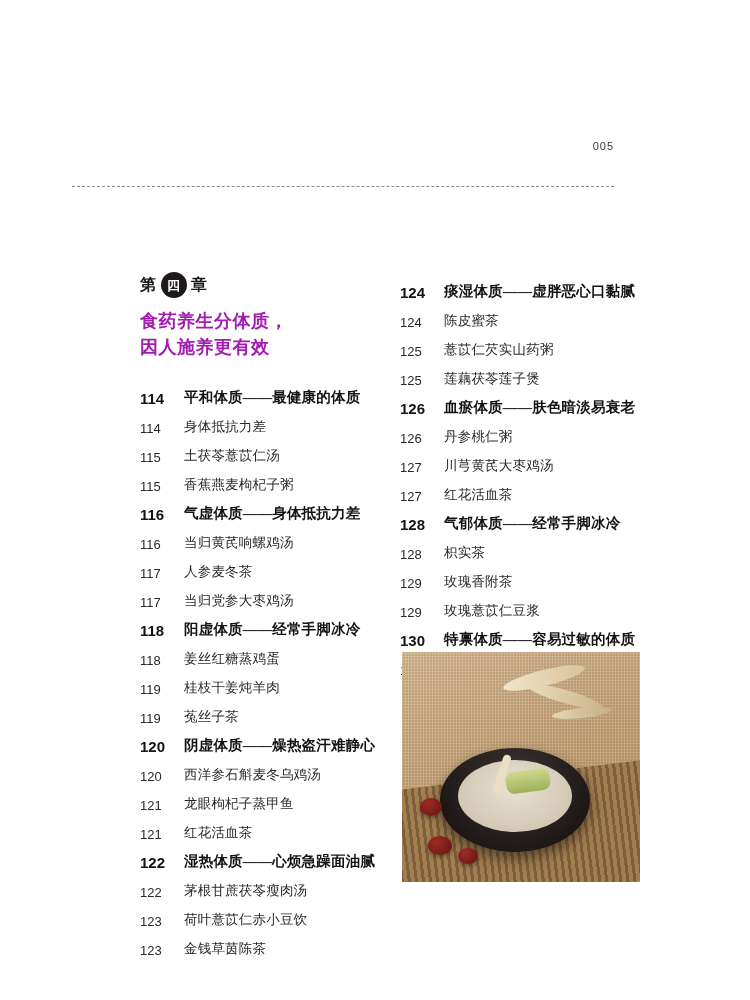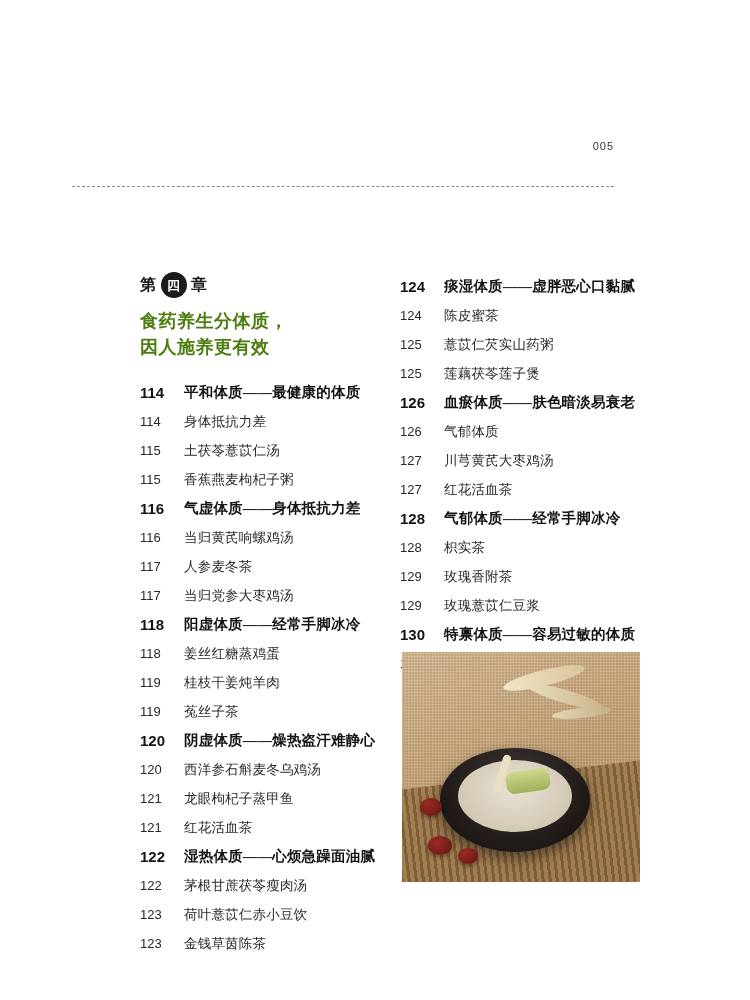--- a/index.html
+++ b/index.html
@@ -70,35 +70,35 @@
     font-size: 13px;
     font-weight: bold;
     margin: 0 4px;
     line-height: 1;
   }
   .chapter-title {
     margin-top: 10px;
     font-size: 18px;
     font-weight: bold;
     line-height: 1.45;
-    color: #4d7c0f;
+    color: #a21caf;
     letter-spacing: 0.5px;
   }
 
   
   .col {
     position: absolute;
     width: 300px;
   }
   .col-left { left: 140px; top: 378px; }
   .col-right { left: 400px; top: 272px; }
 
   .toc-entry {
     display: flex;
-    align-items: center;
+    align-items: flex-end;
     margin-bottom: 0;
     height: 29px;
   }
   .toc-num {
     width: 44px;
     flex: 0 0 44px;
     font-size: 13px;
     color: #2b2726;
     font-family: "Liberation Sans", sans-serif;
   }
@@ -347,21 +347,21 @@
     <div class="toc-entry">
         <span class="toc-num">125</span>
         <span class="toc-text">莲藕茯苓莲子煲</span>
       </div>
     <div class="toc-entry major">
         <span class="toc-num">126</span>
         <span class="toc-text">血瘀体质——肤色暗淡易衰老</span>
       </div>
     <div class="toc-entry">
         <span class="toc-num">126</span>
-        <span class="toc-text">气郁体质</span>
+        <span class="toc-text">丹参桃仁粥</span>
       </div>
     <div class="toc-entry">
         <span class="toc-num">127</span>
         <span class="toc-text">川芎黄芪大枣鸡汤</span>
       </div>
     <div class="toc-entry">
         <span class="toc-num">127</span>
         <span class="toc-text">红花活血茶</span>
       </div>
     <div class="toc-entry major">

